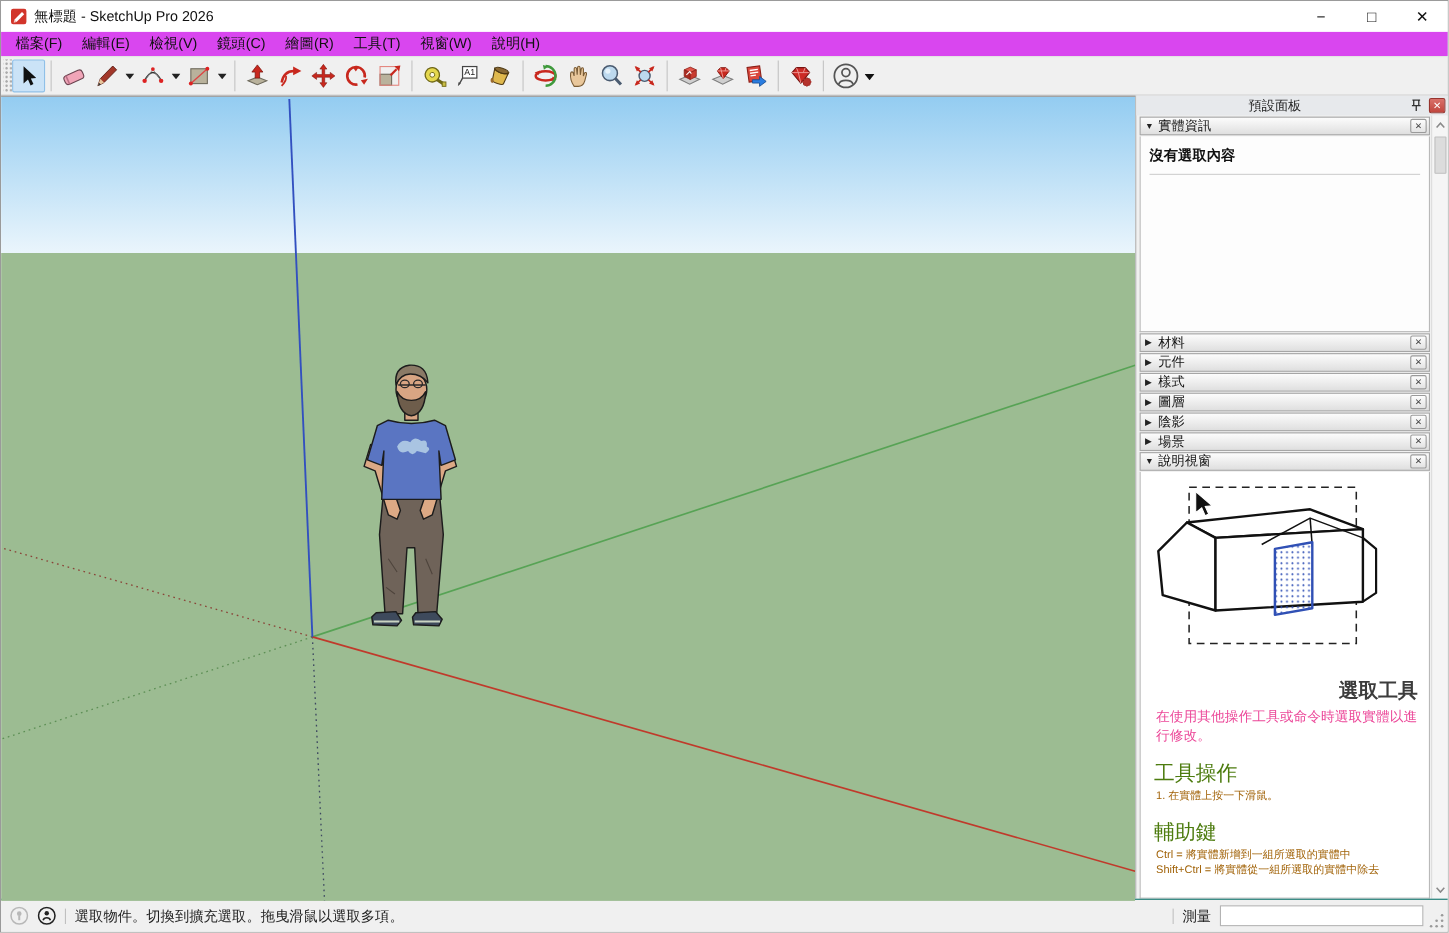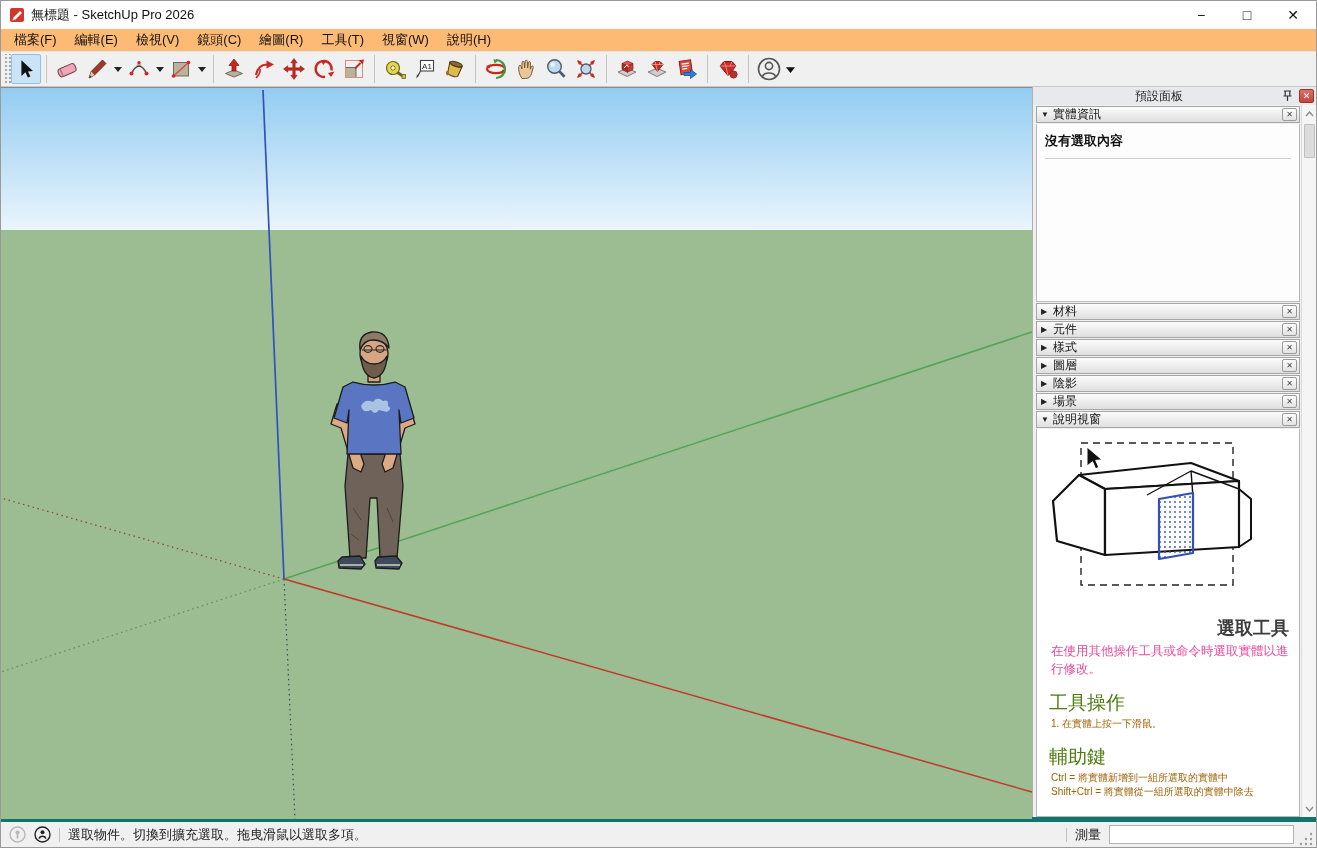--- a/index.html
+++ b/index.html
@@ -10,21 +10,21 @@
 
   
   .titlebar { height:28px; background:#fff; display:flex; align-items:center; flex:0 0 auto; }
   .titlebar .logo { width:16px; height:16px; margin:0 6px 0 8px; }
   .titlebar .title { font-size:13px; color:#111; }
   .titlebar .spacer { flex:1; }
   .win-btn { width:46px; height:28px; display:flex; align-items:center; justify-content:center;
     font-size:14px; color:#111; cursor:default; }
 
   
-  .menubar { height:22px; background:#fdba74; display:flex; align-items:center; padding-left:4px; flex:0 0 auto; }
+  .menubar { height:22px; background:#d946ef; display:flex; align-items:center; padding-left:4px; flex:0 0 auto; }
   .menu-item { padding:2px 9px; font-size:13px; color:#111; }
 
   
   .toolbar { height:36px; background:#f0f0f0; border-top:1px solid #e3e3e3; border-bottom:1px solid #c7c7c7;
     display:flex; align-items:center; flex:0 0 auto; }
   .tb-grip { width:8px; height:30px; margin-left:2px;
     background-image:radial-gradient(#a9a9a9 1px, transparent 1.2px);
     background-size:4px 4px; background-position:1px 2px; }
   .tb-btn { width:30px; height:30px; display:flex; align-items:center; justify-content:center;
     border:1px solid transparent; border-radius:2px; }
@@ -66,21 +66,21 @@
   .inst-h2 { font-size:19px; font-weight:normal; color:#4d7c0f; margin:12px 4px 1px 6px; }
   .inst-step, .inst-mod { font-size:10px; color:#a16207; line-height:1.45; margin:0 4px 0 8px; }
 
   
   .panel-scroll { width:15px; background:#f5f5f5; border-left:1px solid #dcdcdc; display:flex; flex-direction:column; align-items:center; }
   .scroll-btn { width:15px; height:17px; display:flex; align-items:center; justify-content:center; color:#8a8a8a; }
   .scroll-thumb { width:11px; height:34px; background:#dcdcdc; border:1px solid #bfbfbf; border-radius:1px; margin-top:2px; }
   .scroll-track { flex:1; }
 
   
-  .statusbar { height:30px; background:#f0f0f0; border-top:5px solid #0f766e; display:flex; align-items:center; flex:0 0 auto; }
+  .statusbar { height:30px; background:#f0f0f0; border-top:1px solid #0f766e; display:flex; align-items:center; flex:0 0 auto; }
   .sb-icon { width:17px; height:17px; margin-left:8px; }
   .sb-div { width:1px; height:14px; background:#c0c0c0; margin:0 8px; }
   .sb-msg { font-size:13px; color:#222; flex:1; }
   .sb-measure-label { font-size:13px; color:#222; margin-right:8px; }
   .sb-measure-input { width:185px; height:19px; border:1px solid #b3b3b3; background:#fff; font-size:12px; padding:0 4px;
     font-family:"Liberation Sans","DejaVu Sans",sans-serif; }
   .sb-grip { width:16px; height:16px; margin:6px 2px 0 4px; }
 </style>
 </head>
 <body>

